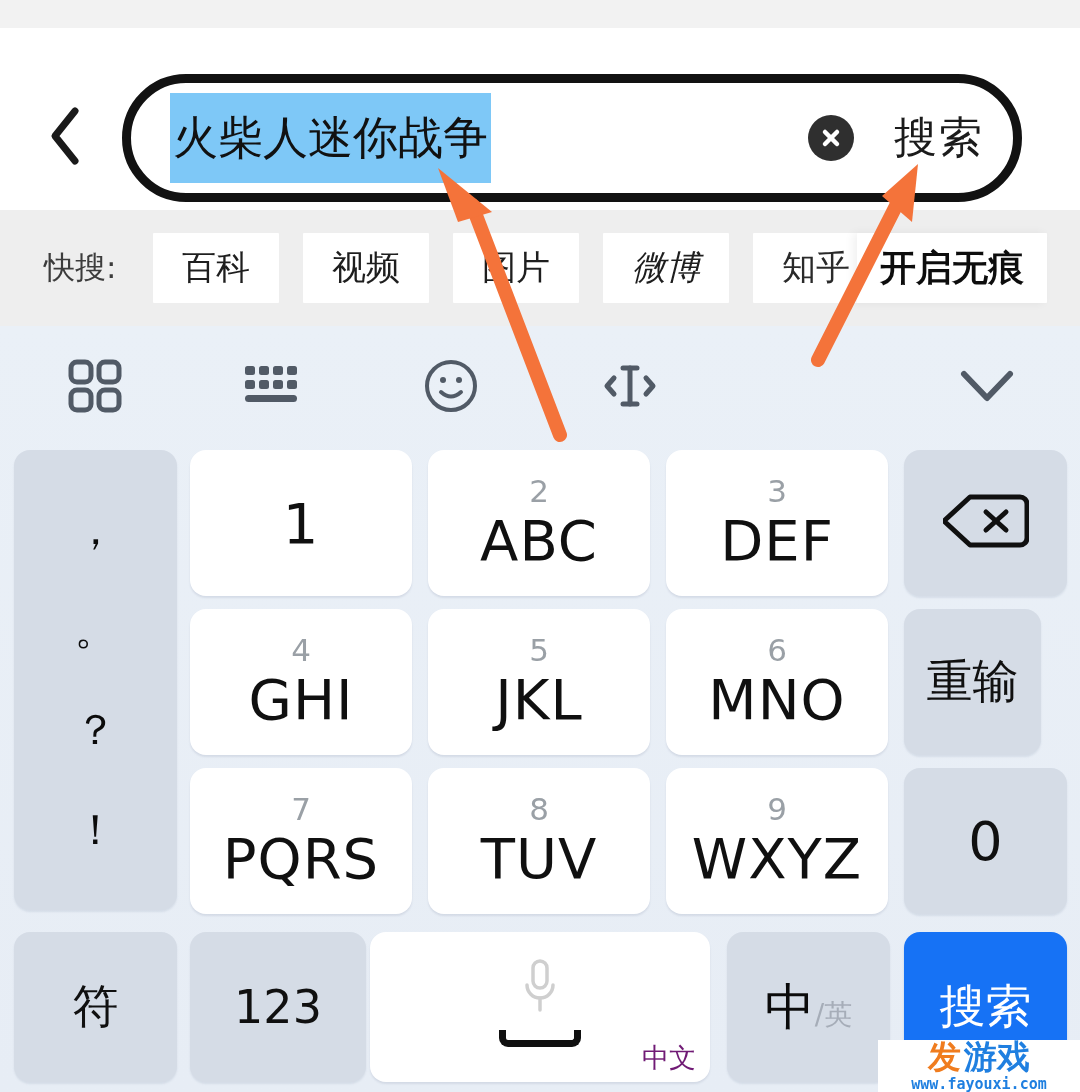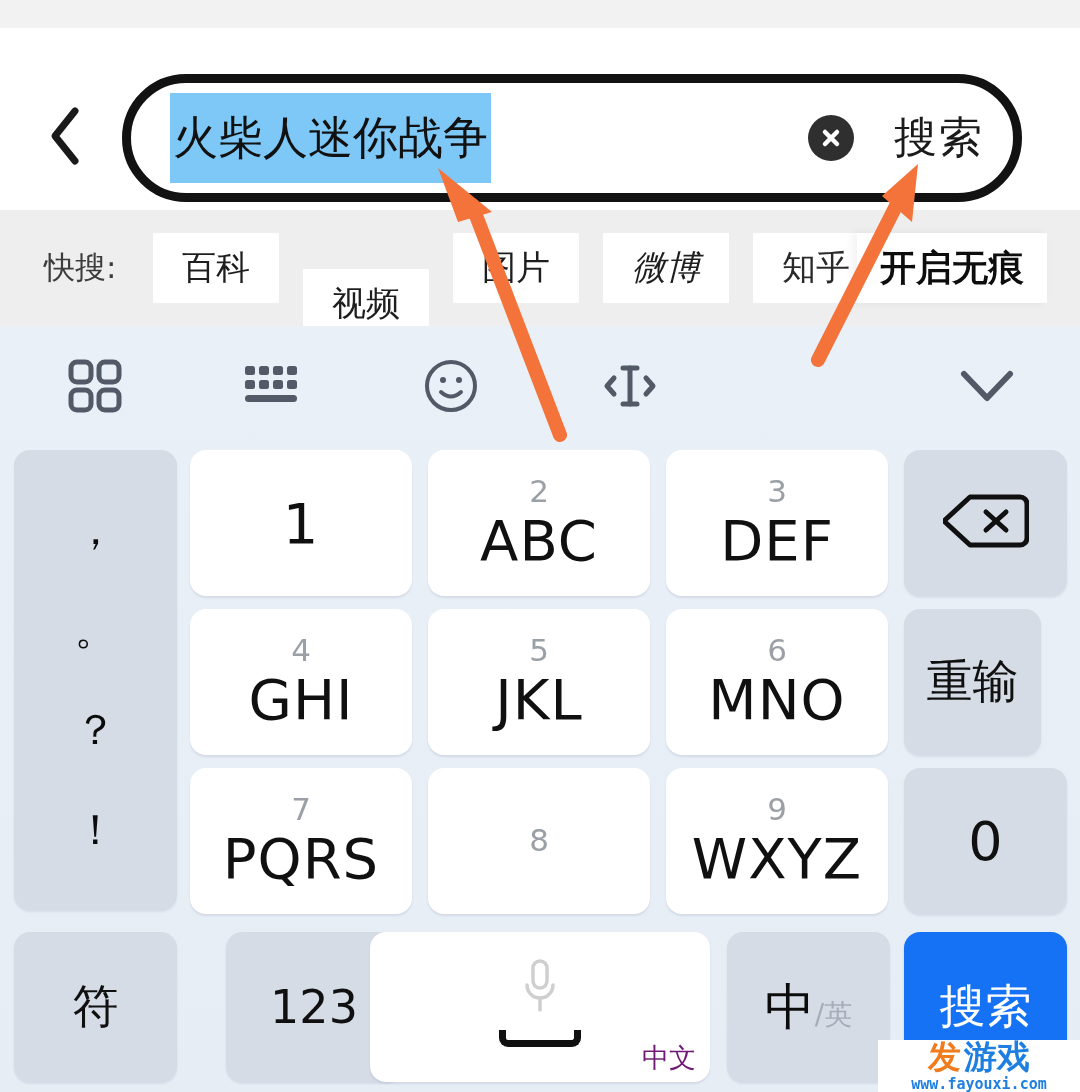--- a/index.html
+++ b/index.html
@@ -72,21 +72,21 @@
     font-family: "DejaVu Sans", "Liberation Sans", sans-serif;
   }
   .chip {
     position: absolute; top: 50%; transform: translateY(-50%);
     height: 70px; border-radius: 1px; background: #ffffff;
     display: flex; align-items: center; justify-content: center;
     font-size: 34px; color: #1e1e1e;
     font-family: "DejaVu Sans", "Liberation Sans", sans-serif;
   }
   .chip-0 { left: 153px; width: 126px; }
-  .chip-1 { left: 303px; width: 126px; margin-top: 36px; }
+  .chip-1 { left: 303px; width: 126px; }
   .chip-2 { left: 453px; width: 126px; }
   .chip-3 { left: 603px; width: 126px; font-style: italic; }
   .chip-4 { left: 753px; width: 126px; color:#2a2a2a; }
   .chip-5 {
     left: 857px; width: 190px; font-weight: bold; font-size: 36px; color:#0d0d0d;
     box-shadow: -4px 0 10px rgba(0,0,0,0.06);
   }
 
   
   .keyboard {
@@ -337,33 +337,34 @@
       <div class="key key-gray" style="left:904px; top:159px; width:137px; height:146px;">
         <span class="cn">重输</span>
       </div>
 
       <div class="key key-white" style="left:190px; top:318px; width:222px; height:146px;">
         <span class="num">7</span>
         <span class="letters">PQRS</span>
       </div>
       <div class="key key-white" style="left:428px; top:318px; width:222px; height:146px;">
         <span class="num">8</span>
+        <span class="letters">TUV</span>
       </div>
       <div class="key key-white" style="left:666px; top:318px; width:222px; height:146px;">
         <span class="num">9</span>
         <span class="letters">WXYZ</span>
       </div>
       <div class="key key-gray" style="left:904px; top:318px; width:163px; height:146px;">
         <span class="digit0">0</span>
       </div>
 
       <div class="key key-gray" style="left:14px; top:482px; width:163px; height:150px;">
         <span class="cn">符</span>
       </div>
-      <div class="key key-gray" style="left:190px; top:482px; width:176px; height:150px;margin-left:36px;">
+      <div class="key key-gray" style="left:190px; top:482px; width:176px; height:150px;">
         <span class="cn">123</span>
       </div>
 
       <div class="space-key">
         <span class="space-mic">
           <svg width="40" height="58" viewBox="0 0 40 58">
             <rect x="13" y="3" width="14" height="27" rx="7" fill="none" stroke="#cfcfcf" stroke-width="3.5"></rect>
             <path d="M7,27 A13,13 0 0 0 33,27" fill="none" stroke="#cfcfcf" stroke-width="3.5" stroke-linecap="round"></path>
             <line x1="20" y1="40" x2="20" y2="52" stroke="#cfcfcf" stroke-width="3.5" stroke-linecap="round"></line>
           </svg>

